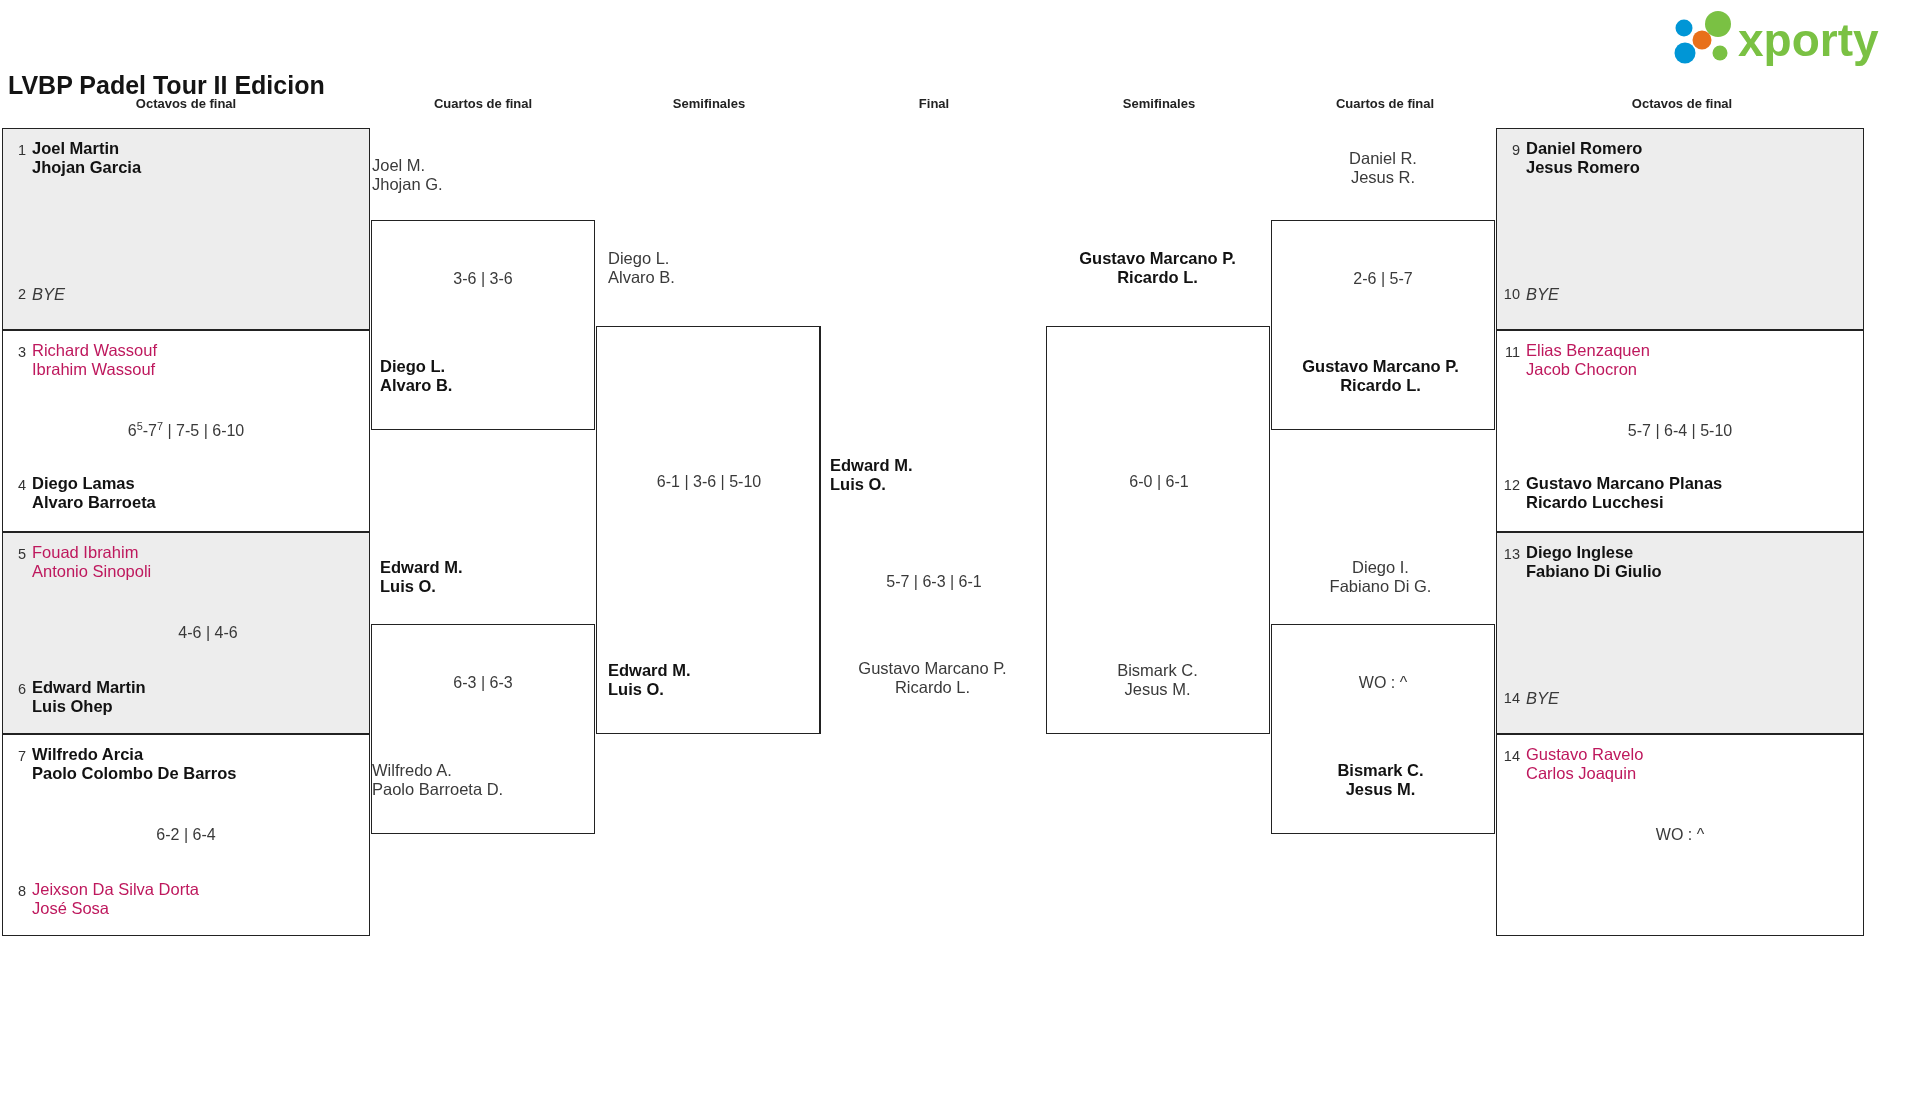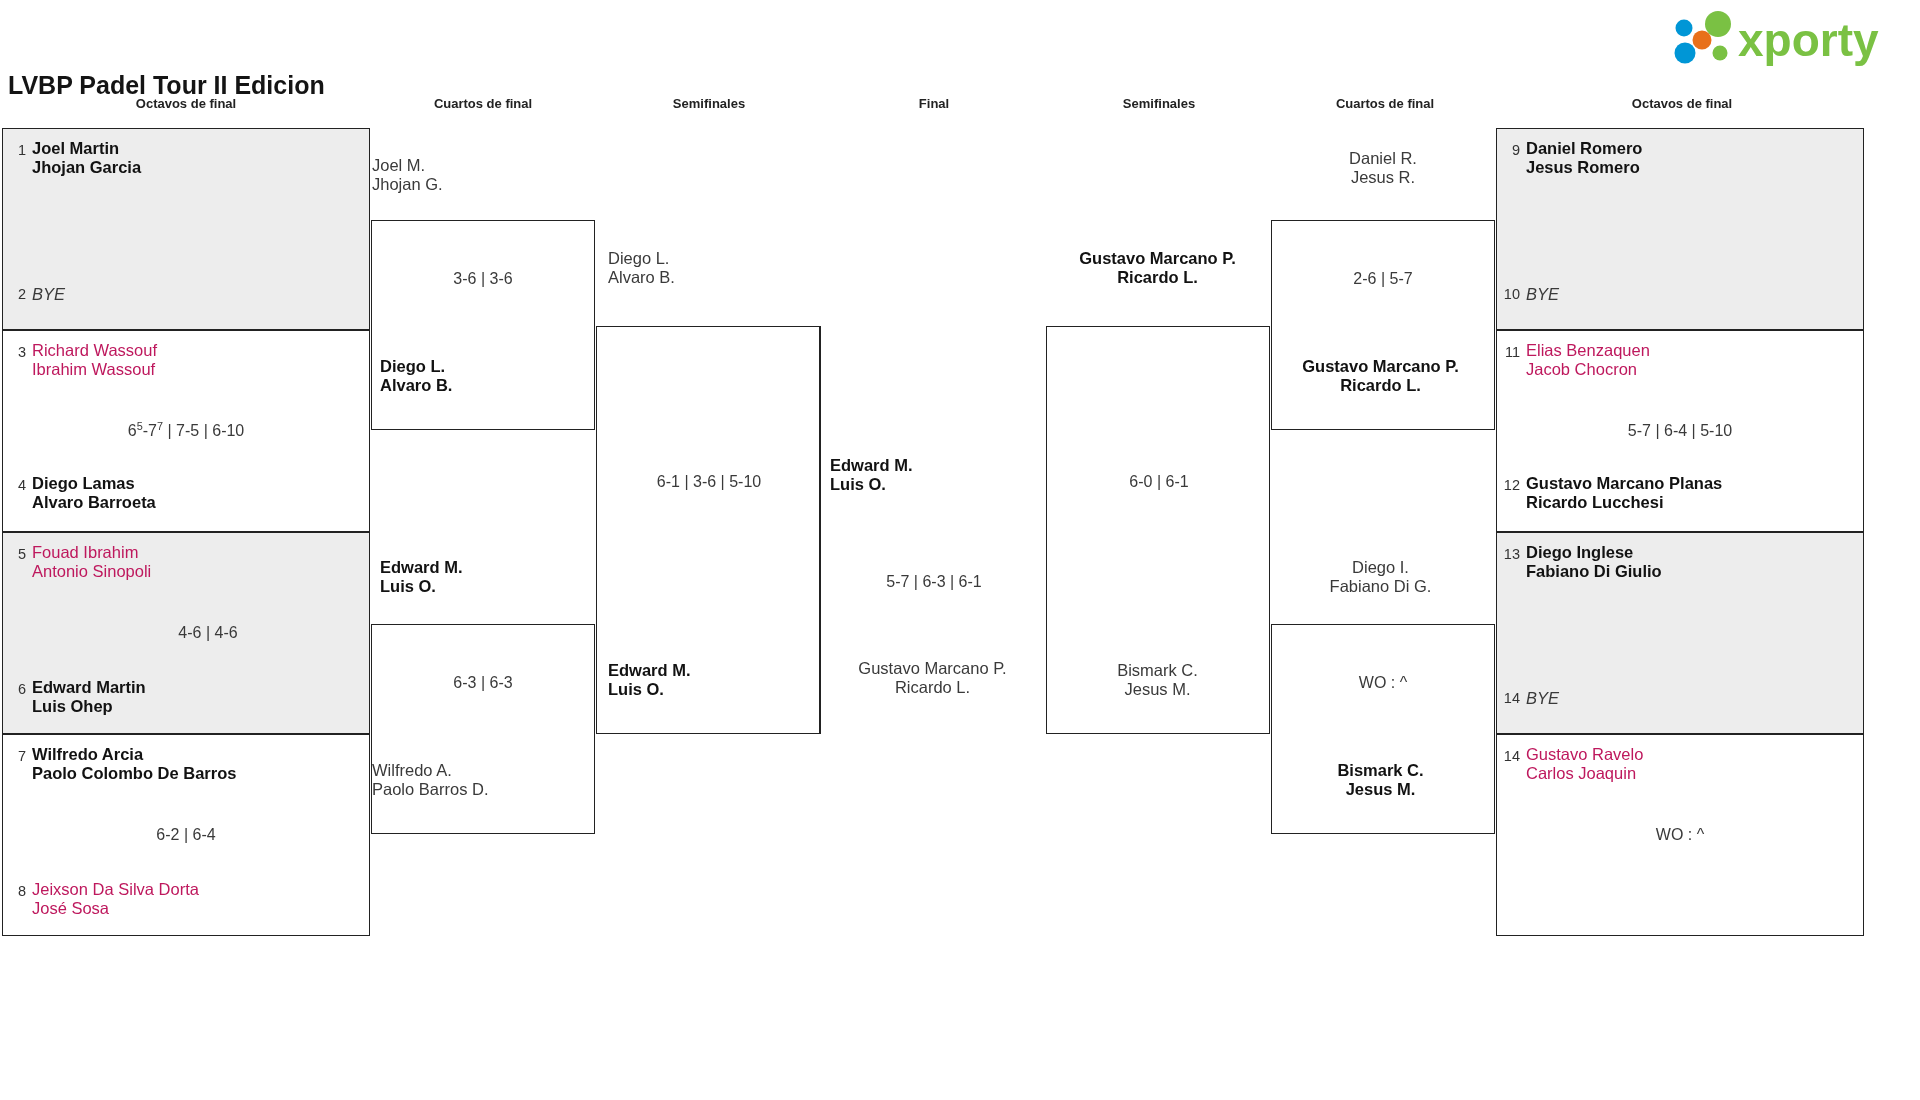--- a/index.html
+++ b/index.html
@@ -181,21 +181,21 @@
     <div class="box" style="left:371px; top:220px; width:224px; height:210px;"></div>
     <div class="score" style="left:483px; top:270px;">3-6 | 3-6</div>
     <div class="team bold" style="left:380px; top:357px; width:210px;">Diego L.
 Alvaro B.</div>
 
     <div class="team bold" style="left:380px; top:558px; width:210px;">Edward M.
 Luis O.</div>
     <div class="box" style="left:371px; top:624px; width:224px; height:210px;"></div>
     <div class="score" style="left:483px; top:674px;">6-3 | 6-3</div>
     <div class="team normal" style="left:372px; top:761px; width:220px;">Wilfredo A.
-Paolo Barros D.</div>
+Paolo Barroeta D.</div>
 
     <div class="team normal" style="left:608px; top:249px; width:205px;">Diego L.
 Alvaro B.</div>
     <div class="box" style="left:596px; top:326px; width:224px; height:408px;"></div>
     <div class="score" style="left:709px; top:473px;">6-1 | 3-6 | 5-10</div>
     <div class="team bold" style="left:608px; top:661px; width:205px;">Edward M.
 Luis O.</div>
 
     <div class="team bold left" style="left:830px; top:456px; width:205px;">Edward M.
 Luis O.</div>

